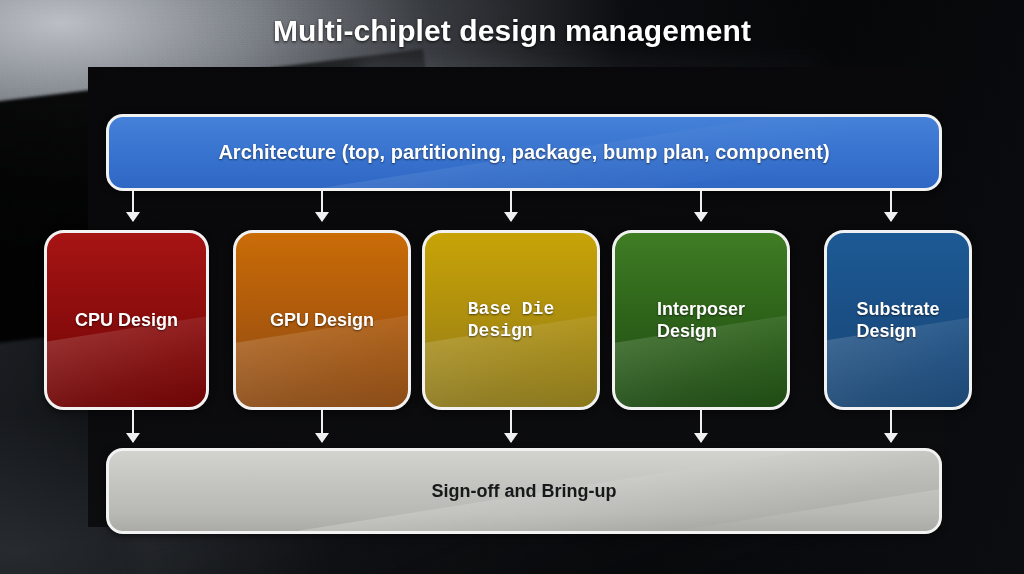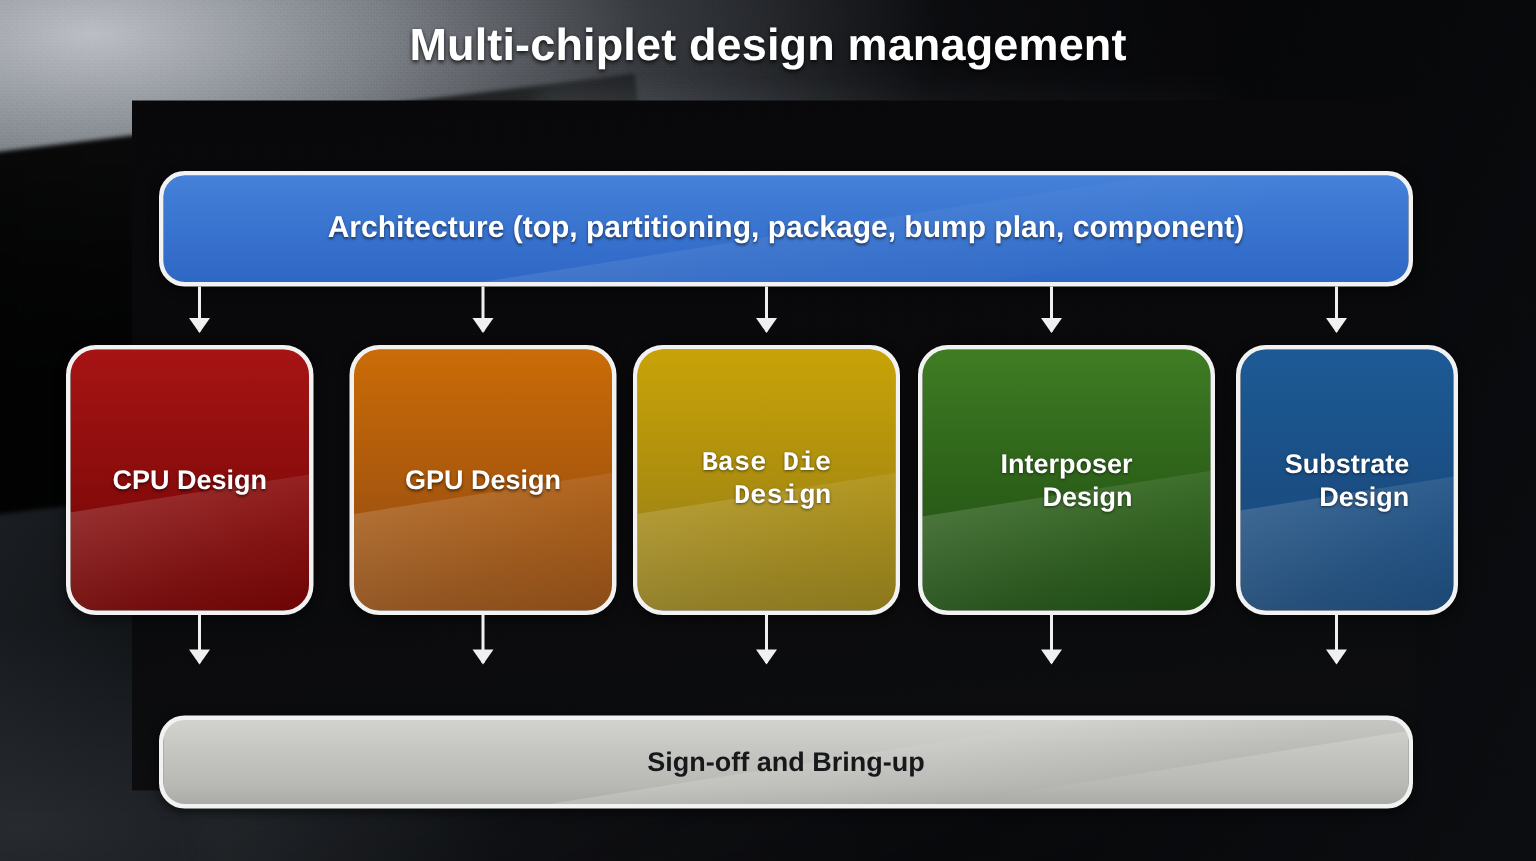--- a/index.html
+++ b/index.html
@@ -96,21 +96,21 @@
   }
 
   
   .node {
     position: absolute;
     border: 3px solid #f2f2f2;
     border-radius: 18px;
     display: flex;
     align-items: center;
     justify-content: center;
-    text-align: right;
+    text-align: left;
     color: #ffffff;
     font-weight: bold;
     line-height: 1.25;
     box-shadow: 0 2px 7px rgba(0,0,0,0.6);
     overflow: hidden;
   }
   .node .gloss {
     position: absolute;
     left: -10%; bottom: -30%;
     width: 120%; height: 75%;
@@ -131,29 +131,29 @@
   }
 
   
   .stage { top: 230px; height: 180px; font-size: 18px; border-radius: 20px; }
   #cpu  { left: 44px;  width: 165px;
           background: linear-gradient(180deg, #a71414 0%, #8d0d0d 46%, #6d0303 100%); }
   #gpu  { left: 233px; width: 178px;
           background: linear-gradient(180deg, #ca6c07 0%, #ad5a0c 48%, #8a4b16 100%); }
   #base { left: 422px; width: 178px;
           background: linear-gradient(180deg, #c8a307 0%, #ae8f0e 48%, #8a771c 100%); font-family: Liberation Mono, monospace; }
-  #inter{ left: 612px; width: 198px;
+  #inter{ left: 612px; width: 178px;
           background: linear-gradient(180deg, #3f7d24 0%, #2e631a 48%, #1d4a12 100%); }
   #subs { left: 824px; width: 148px;
           background: linear-gradient(180deg, #1d5a95 0%, #1a4f85 48%, #1b4673 100%); }
 
   
   #signoff {
-    left: 106px; top: 477px;
-    width: 836px; height: 62px;
+    left: 106px; top: 448px;
+    width: 836px; height: 86px;
     border-radius: 17px;
     background: linear-gradient(180deg, #d2d3ce 0%, #c4c5c0 40%, #b8b9b4 78%, #aaaba6 100%);
     color: #16181a;
     font-size: 18px;
     text-shadow: none;
   }
   #signoff .label { text-shadow: none; color: #16181a; }
   #signoff .gloss {
     background: linear-gradient(160deg, rgba(255,255,255,0.34) 0%, rgba(255,255,255,0.10) 50%, rgba(0,0,0,0.06) 85%);
   }

